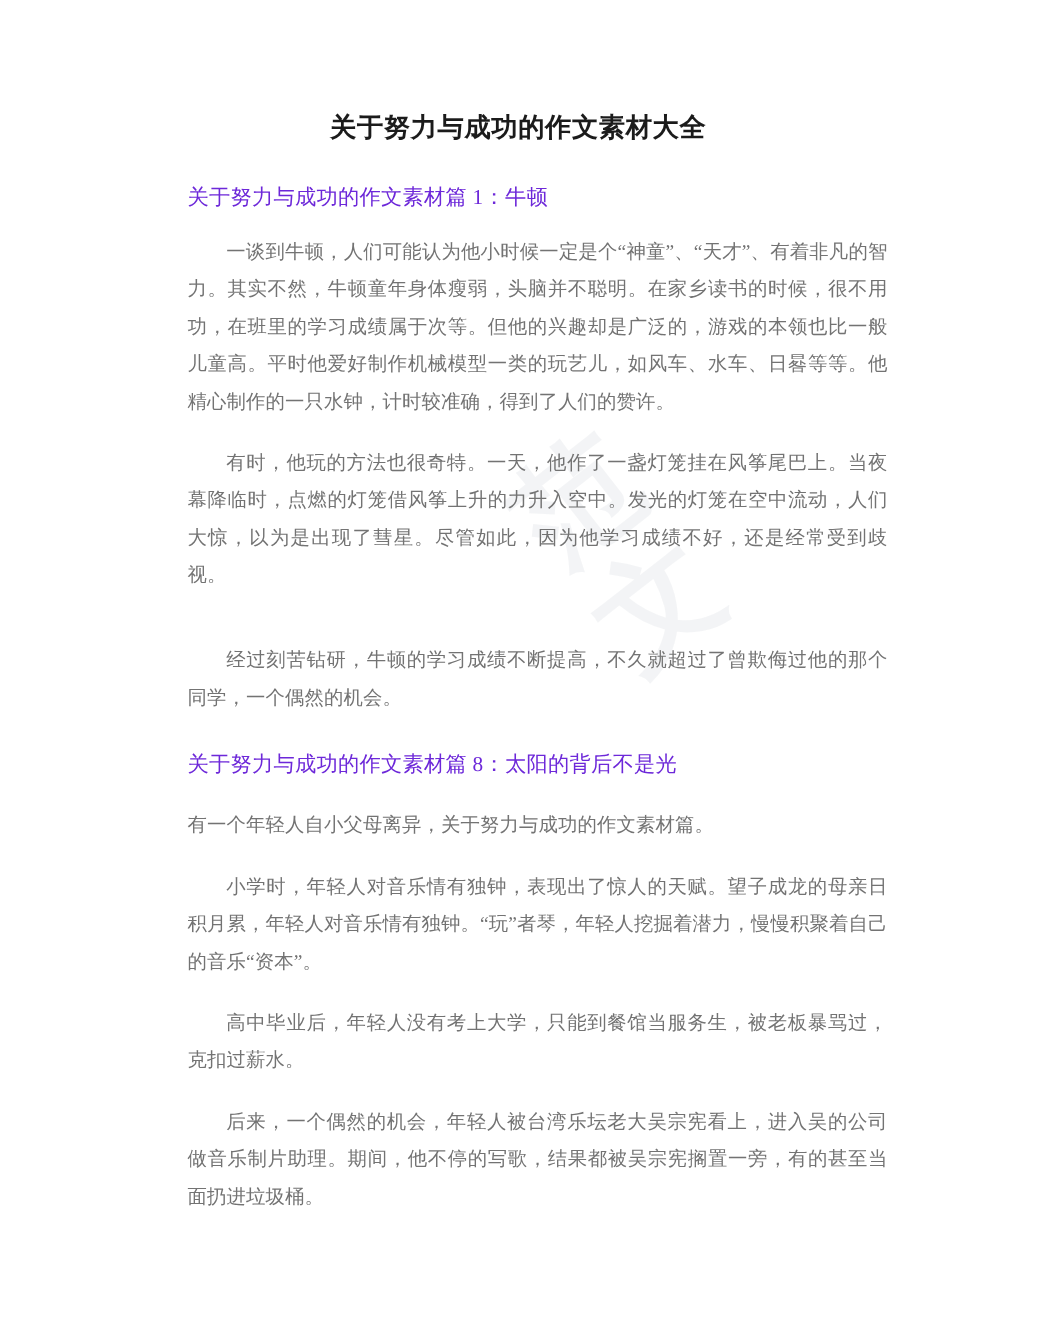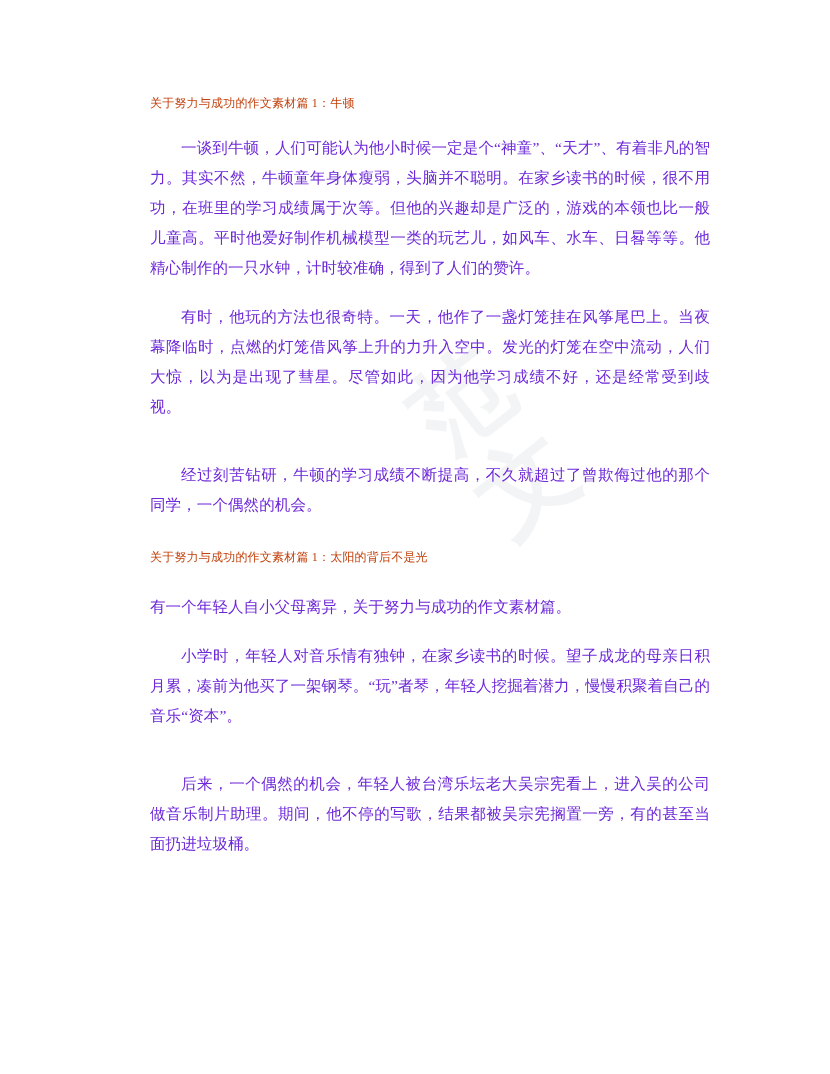--- a/index.html
+++ b/index.html
@@ -43,31 +43,31 @@
     font-family: "DejaVu Sans", "Liberation Sans", sans-serif;
     font-weight: bold;
     font-size: 21px;
     line-height: 1.35;
     color: #1b1b1b;
     letter-spacing: 0.5px;
   }
   .section-heading {
     margin: 0;
     padding: 0 0 0 31px;
-    font-size: 12px;
+    font-size: 17px;
     line-height: 31px;
-    color: #c2410c;
+    color: #6d28d9;
     letter-spacing: 0.2px;
   }
   p.para {
     margin: 0;
     padding: 0 0 0 31px;
     font-size: 15.5px;
     line-height: 30px;
-    color: #6d28d9;
+    color: #737373;
     text-align: justify;
     text-justify: inter-ideograph;
     letter-spacing: 0.1px;
   }
   p.para.indent {
     text-indent: 2em;
   }
   .gap-sm { height: 14px; }
   .gap-md { height: 19px; }
   .gap-lg { height: 22px; }
@@ -81,34 +81,36 @@
     <svg width="340" height="300" viewBox="0 0 340 300" xmlns="http://www.w3.org/2000/svg">
       <g transform="rotate(-38 170 150)" fill="#e9ebee">
         <text x="170" y="120" font-family="DejaVu Sans, Liberation Sans, sans-serif" font-size="96" font-weight="bold" text-anchor="middle">范</text>
         <text x="170" y="225" font-family="DejaVu Sans, Liberation Sans, sans-serif" font-size="96" font-weight="bold" text-anchor="middle">文</text>
       </g>
     </svg>
   </div>
 
   <div class="content">
 
+    <h1 class="doc-title">关于努力与成功的作文素材大全</h1>
 
     <div class="section-heading">关于努力与成功的作文素材篇 1：牛顿</div>
     <div class="gap-sm"></div>
     <p class="para indent">一谈到牛顿，人们可能认为他小时候一定是个“神童”、“天才”、有着非凡的智力。其实不然，牛顿童年身体瘦弱，头脑并不聪明。在家乡读书的时候，很不用功，在班里的学习成绩属于次等。但他的兴趣却是广泛的，游戏的本领也比一般儿童高。平时他爱好制作机械模型一类的玩艺儿，如风车、水车、日晷等等。他精心制作的一只水钟，计时较准确，得到了人们的赞许。</p>
     <div class="gap-md"></div>
     <p class="para indent">有时，他玩的方法也很奇特。一天，他作了一盏灯笼挂在风筝尾巴上。当夜幕降临时，点燃的灯笼借风筝上升的力升入空中。发光的灯笼在空中流动，人们大惊，以为是出现了彗星。尽管如此，因为他学习成绩不好，还是经常受到歧视。</p>
     <div class="gap-md"></div>
     <div class="gap-md"></div>
     <p class="para indent">经过刻苦钻研，牛顿的学习成绩不断提高，不久就超过了曾欺侮过他的那个同学，一个偶然的机会。</p>
     <div class="gap-lg"></div>
 
-    <div class="section-heading">关于努力与成功的作文素材篇 1：太阳的背后不是光</div>
+    <div class="section-heading">关于努力与成功的作文素材篇 8：太阳的背后不是光</div>
     <div class="gap-md"></div>
     <p class="para">有一个年轻人自小父母离异，关于努力与成功的作文素材篇。</p>
     <div class="gap-md"></div>
-    <p class="para indent">小学时，年轻人对音乐情有独钟，在家乡读书的时候。望子成龙的母亲日积月累，凑前为他买了一架钢琴。“玩”者琴，年轻人挖掘着潜力，慢慢积聚着自己的音乐“资本”。</p>
+    <p class="para indent">小学时，年轻人对音乐情有独钟，表现出了惊人的天赋。望子成龙的母亲日积月累，年轻人对音乐情有独钟。“玩”者琴，年轻人挖掘着潜力，慢慢积聚着自己的音乐“资本”。</p>
     <div class="gap-md"></div>
+    <p class="para indent">高中毕业后，年轻人没有考上大学，只能到餐馆当服务生，被老板暴骂过，克扣过薪水。</p>
     <div class="gap-md"></div>
     <p class="para indent">后来，一个偶然的机会，年轻人被台湾乐坛老大吴宗宪看上，进入吴的公司做音乐制片助理。期间，他不停的写歌，结果都被吴宗宪搁置一旁，有的甚至当面扔进垃圾桶。</p>
 
   </div>
 </div>
 
 </body></html>

